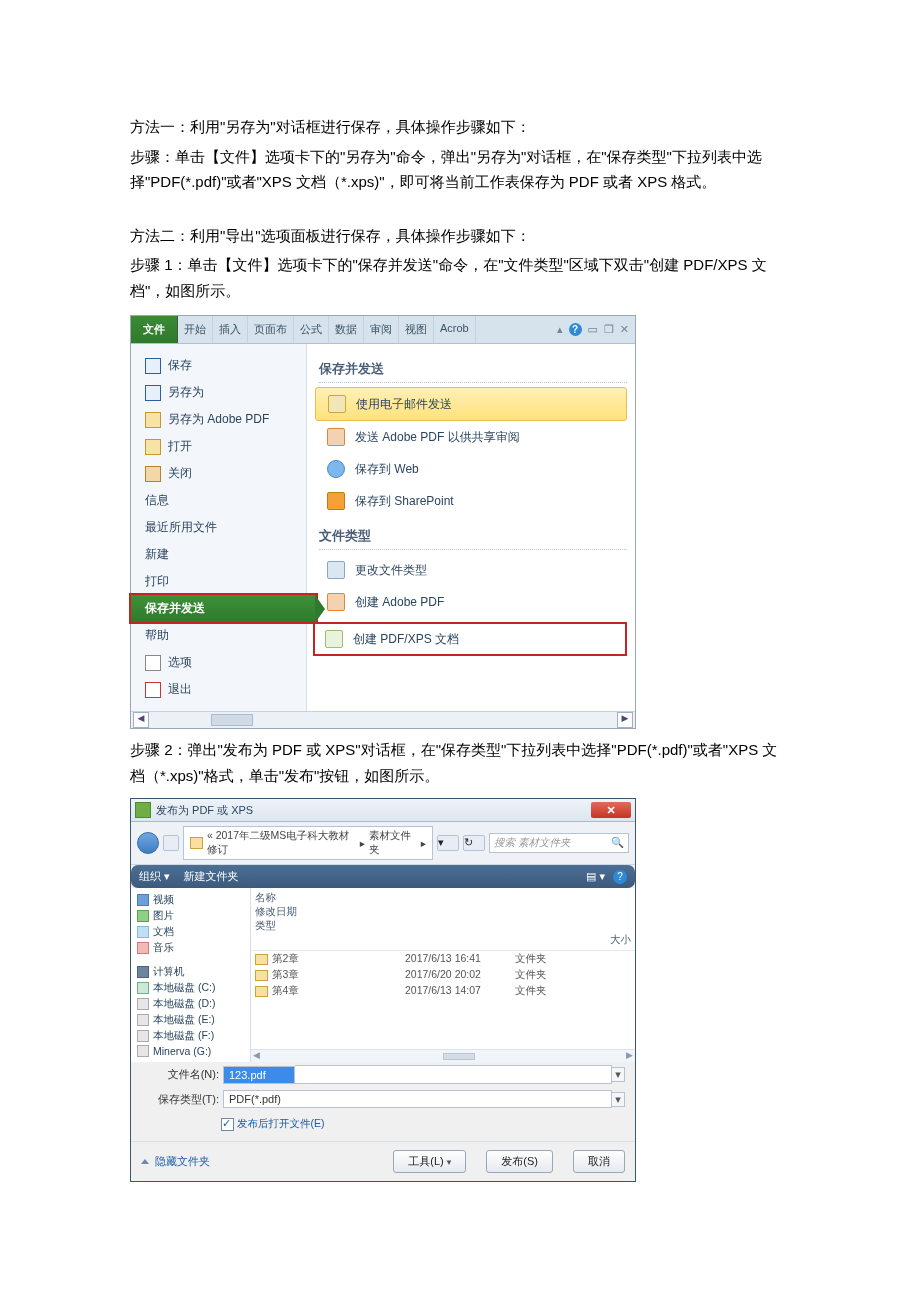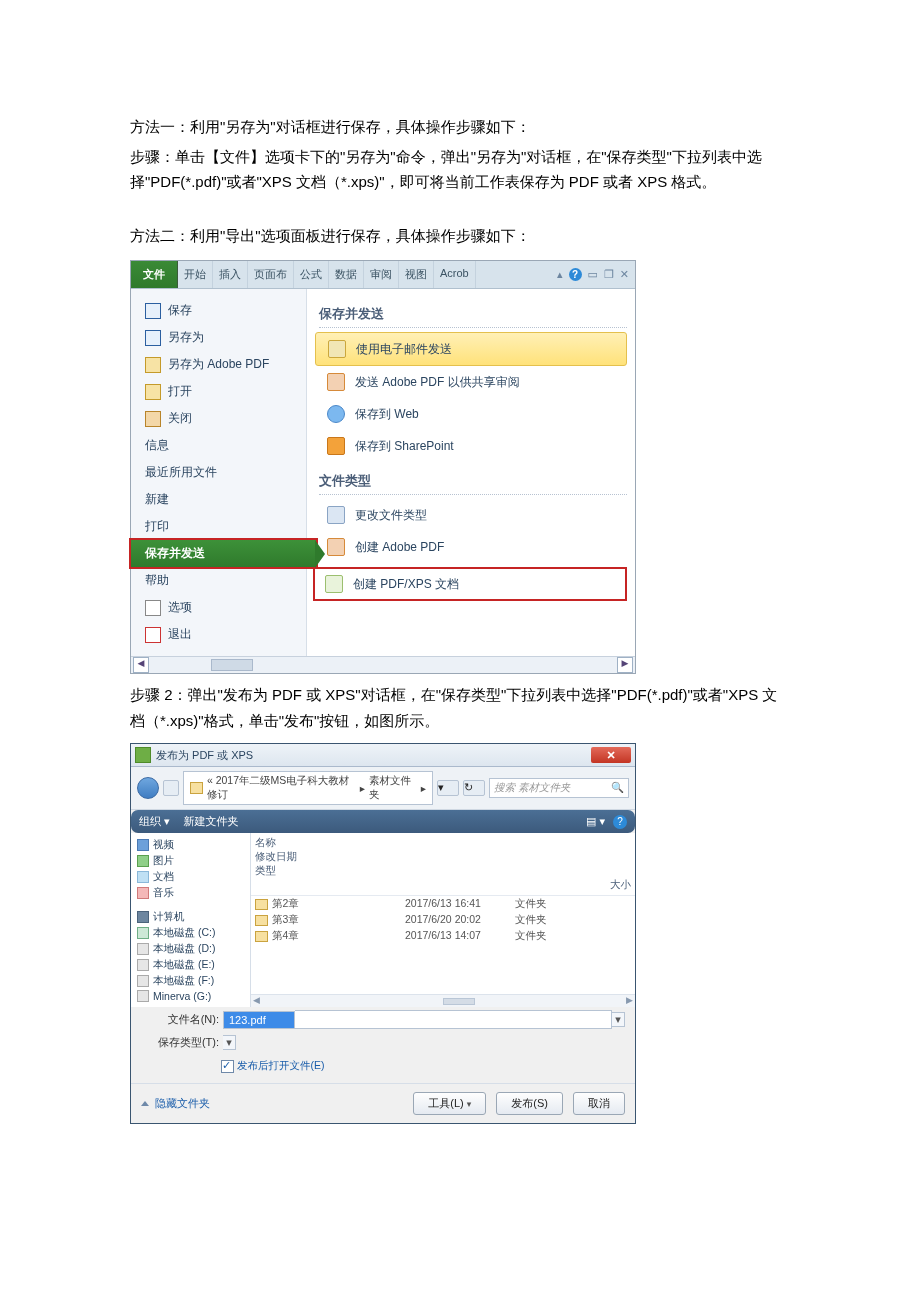--- a/index.html
+++ b/index.html
@@ -194,32 +194,33 @@
   .chk{display:inline-block;width:11px;height:11px;border:1px solid #6f89a9;margin-right:3px;background:#fff;position:relative;vertical-align:middle;}
   .chk.on::after{content:"✓";position:absolute;left:0;top:-2px;font-size:11px;color:#1a5daa;}
   .radio{display:inline-block;width:10px;height:10px;border:1px solid #6f89a9;border-radius:50%;margin-right:3px;background:#fff;vertical-align:middle;position:relative;}
   .radio.on::after{content:"";position:absolute;left:2px;top:2px;width:6px;height:6px;border-radius:50%;background:#4d6f9a;}
   .btn{
     display:inline-block;padding:3px 14px;border:1px solid #9aa7b5;border-radius:3px;
     background:linear-gradient(#fefefe,#e5eaf1);font-size:11px;color:#222;
   }
   .footer2{display:flex;align-items:center;padding:8px 10px;border-top:1px solid #d6dee8;background:#f0f0f0;}
   .footer2 .hide{display:flex;align-items:center;gap:4px;color:#1a5daa;font-size:11px;}
-  .footer2 .rightbtns{margin-left:auto;display:flex;gap:10px;align-items:center;}
+  .footer2 .rightbtns{margin-left:auto;display:flex;gap:20px;align-items:center;}
   .tri{display:inline-block;width:0;height:0;border-left:4px solid transparent;border-right:4px solid transparent;border-bottom:5px solid #6f89a9;margin-right:2px;}
   .smalldd{font-size:9px;color:#555;margin-left:3px;}
 </style>
 </head>
 <body>
 
 <div class="page">
   <p class="para">方法一：利用"另存为"对话框进行保存，具体操作步骤如下：</p>
   <p class="para">步骤：单击【文件】选项卡下的"另存为"命令，弹出"另存为"对话框，在"保存类型"下拉列表中选择"PDF(*.pdf)"或者"XPS 文档（*.xps)"，即可将当前工作表保存为 PDF 或者 XPS 格式。</p>
   <div class="spacer"></div>
   <p class="para">方法二：利用"导出"选项面板进行保存，具体操作步骤如下：</p>
+  <p class="para">步骤 1：单击【文件】选项卡下的"保存并发送"命令，在"文件类型"区域下双击"创建 PDF/XPS 文档"，如图所示。</p>
 
   <div class="shot1">
     <div class="ribbon">
       <div class="tab-file">文件</div>
       <div class="tab">开始</div>
       <div class="tab">插入</div>
       <div class="tab">页面布</div>
       <div class="tab">公式</div>
       <div class="tab">数据</div>
       <div class="tab">审阅</div>
@@ -441,20 +442,21 @@
       </div>
     </div>
     <div class="formrow">
       <span class="lbl">文件名(N):</span>
       <span class="val sel" style="flex:0 0 60px">123.pdf</span>
       <span style="flex:1;border:1px solid #b6c3d3;border-left:0;background:#fff;height:17px"></span>
       <span class="dd">▾</span>
     </div>
     <div class="formrow">
       <span class="lbl">保存类型(T):</span>
+      <span class="val">PDF(*.pdf)</span>
       <span class="dd">▾</span>
     </div>
     <div class="optsrow">
       <div>
         <span class="chk on"></span><span>发布后打开文件(E)</span>
       </div>
     </div>
     <div class="footer2">
       <span class="hide">
           <span class="tri"></span>

